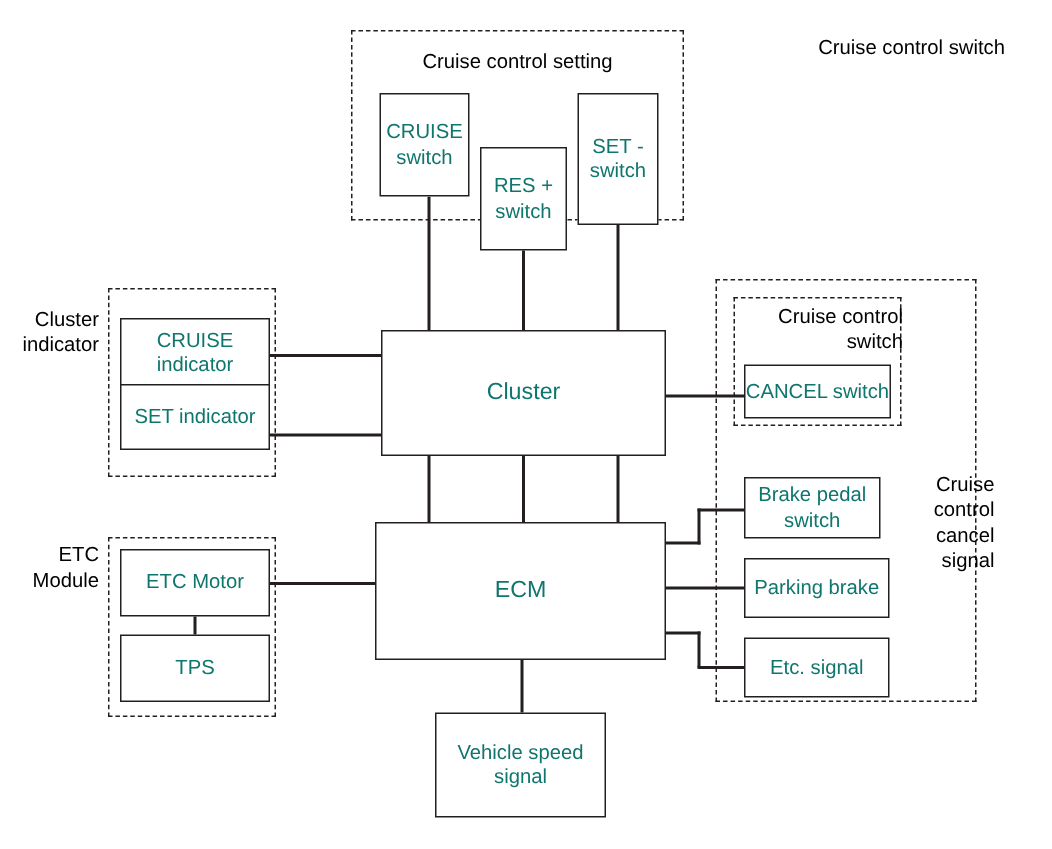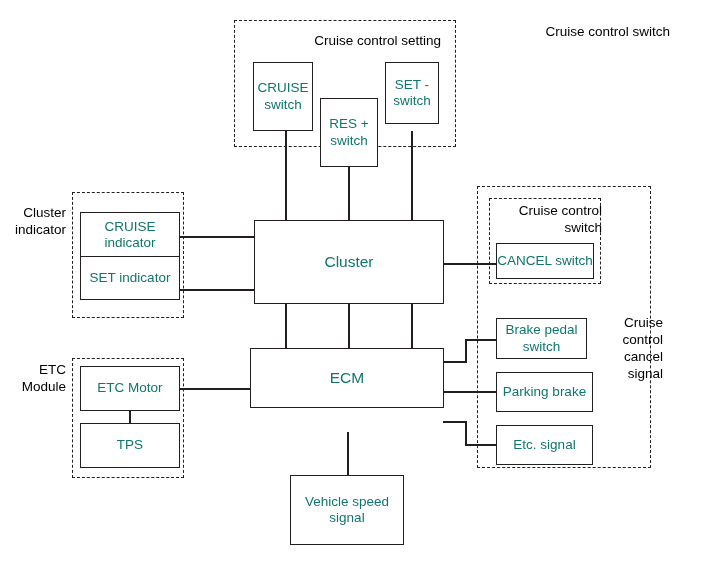--- a/index.html
+++ b/index.html
@@ -37,21 +37,21 @@
     box-sizing:border-box;
     border:1.5px dashed #231f20;
     background:transparent;
     z-index:1;
   }
   .label{
     position:absolute;
     font-size:13.5px;
     line-height:1.25;
     color:#000;
-    text-align:right;
+    text-align:center;
     z-index:4;
     white-space:pre-line;
   }
   .label.left{text-align:right;}
   .label.tl{text-align:right;}
   .line{
     position:absolute;
     background:#231f20;
     z-index:2;
   }
@@ -70,21 +70,21 @@
   <div class="label" style="left:249px; top:33px; width:192px;">Cruise control setting</div>
 
   <div class="box" style="left:253px; top:62px; width:60px; height:69px;">
     <span>CRUISE
 switch</span>
   </div>
   <div class="box" style="left:320px; top:62px; width:58px; height:69px;margin-top:36px;">
     <span>RES +
 switch</span>
   </div>
-  <div class="box" style="left:385px; top:62px; width:54px; height:62px;">
+  <div class="box" style="left:385px; top:62px; width:54px; height:88px;">
     <span>SET -
 switch</span>
   </div>
 
   <div class="line v" style="left:285px; top:131px; height:90px;"></div>
   <div class="line v" style="left:348px; top:131px; height:90px;"></div>
   <div class="line v" style="left:411px; top:131px; height:90px;"></div>
 
   <div class="dashed" style="left:72px; top:192px; width:112px; height:126px;"></div>
 
@@ -161,21 +161,21 @@
 Motor</span>
   </div>
   <div class="box" style="left:80px; top:423px; width:100px; height:45px;">
     <span>TPS</span>
   </div>
 
   <div class="line v" style="left:129px; top:410px; height:14px;"></div>
 
   <div class="line h" style="left:180px; top:388px; width:71px;"></div>
 
-  <div class="box big" style="left:250px; top:348px; width:194px; height:60px;">
+  <div class="box big" style="left:250px; top:348px; width:194px; height:92px;">
     <span>ECM</span>
   </div>
 
   <div class="line v" style="left:347px; top:432px; height:44px;"></div>
 
   <div class="box" style="left:290px; top:475px; width:114px; height:70px;">
     <span>Vehicle speed
 signal</span>
   </div>
 

